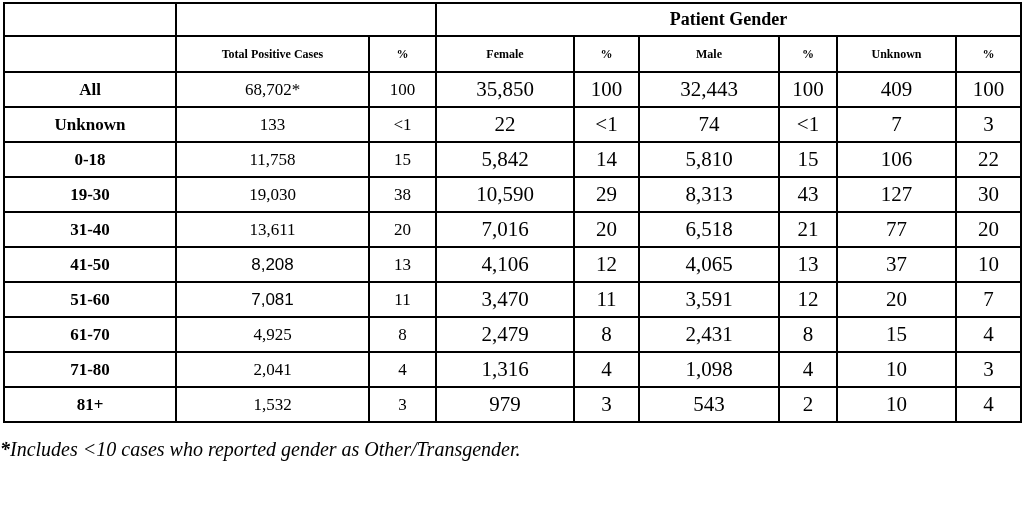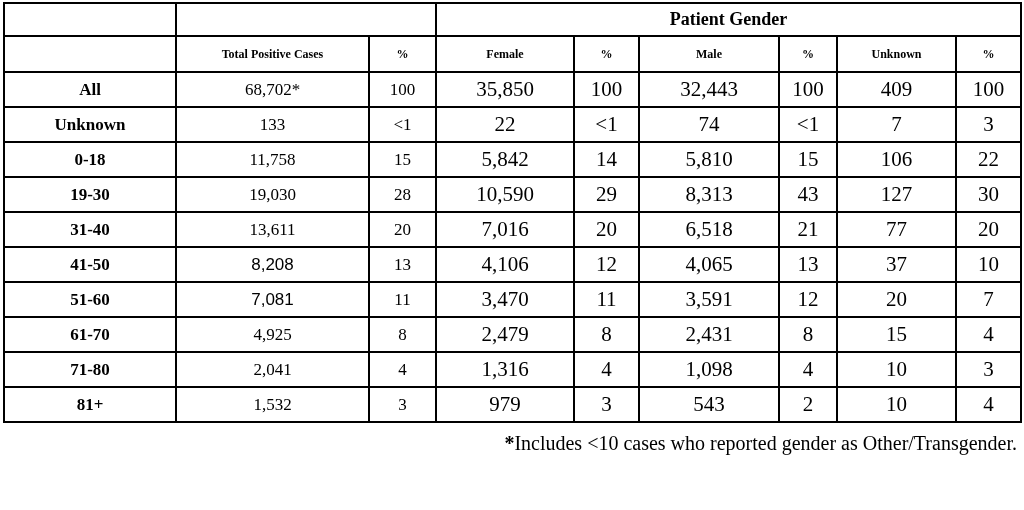--- a/index.html
+++ b/index.html
@@ -44,24 +44,25 @@
     font-size: 12px;
   }
   td.rowlabel, th.rowlabel {
     font-weight: bold;
     font-size: 17px;
   }
   td.small { font-size: 17px; }
   td.big   { font-size: 21px; margin-left: 48px; }
   td.sansfont { font-family: "Liberation Sans", sans-serif; font-size: 17px; margin-top: 16px; }
   .footnote {
-    margin-top: 9px;
+    margin-top: 15px;
     width: 1017px;
-    text-align: right;
+    text-align: left;
     font-size: 20px;
+    font-style: italic;
   }
   .fn-star { font-weight: bold; }
 </style>
 </head>
 <body>
 
 <div class="page">
   <table class="data-table">
     <colgroup>
       <col style="width:172px">
@@ -122,21 +123,21 @@
           <td class="big">5,842</td>
           <td class="big">14</td>
           <td class="big">5,810</td>
           <td class="big">15</td>
           <td class="big">106</td>
           <td class="big">22</td>
         </tr>
         <tr>
           <th class="rowlabel">19-30</th>
           <td class="small">19,030</td>
-          <td class="small">28</td>
+          <td class="small">38</td>
           <td class="big">10,590</td>
           <td class="big">29</td>
           <td class="big">8,313</td>
           <td class="big">43</td>
           <td class="big">127</td>
           <td class="big">30</td>
         </tr>
         <tr>
           <th class="rowlabel">31-40</th>
           <td class="small">13,611</td>

